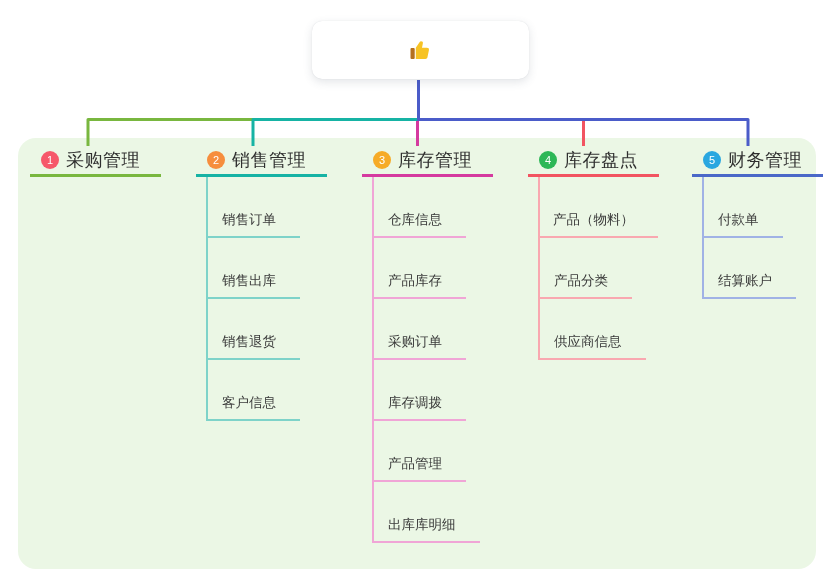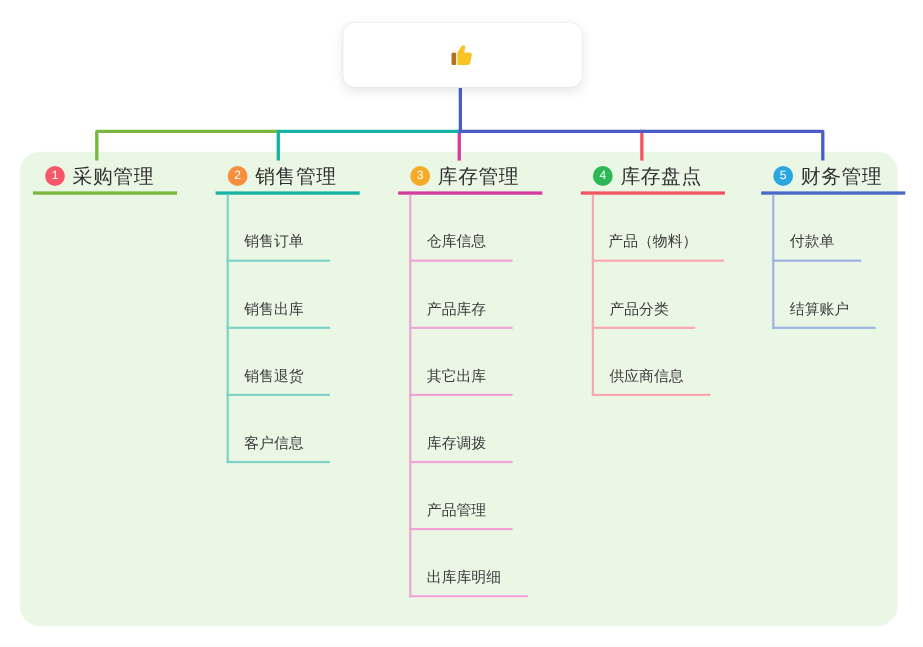--- a/index.html
+++ b/index.html
@@ -99,21 +99,21 @@
   </section>
 
   <section class="branch">
     <header class="branch-title" style="border-bottom-color: rgb(213, 58, 159);">
       <span class="badge" style="background: rgb(246, 171, 39);">3</span>
       <span class="branch-label">库存管理</span>
     </header>
     <ul class="children">
         <li style="border-left-color: rgb(240, 165, 214); border-bottom-color: rgb(240, 165, 214);">仓库信息</li>
         <li style="border-left-color: rgb(240, 165, 214); border-bottom-color: rgb(240, 165, 214);">产品库存</li>
-        <li style="border-left-color: rgb(240, 165, 214); border-bottom-color: rgb(240, 165, 214);">其它出库</li>
+        <li style="border-left-color: rgb(240, 165, 214); border-bottom-color: rgb(240, 165, 214);">采购订单</li>
         <li style="border-left-color: rgb(240, 165, 214); border-bottom-color: rgb(240, 165, 214);">库存调拨</li>
         <li style="border-left-color: rgb(240, 165, 214); border-bottom-color: rgb(240, 165, 214);">产品管理</li>
         <li style="border-left-color: rgb(240, 165, 214); border-bottom-color: rgb(240, 165, 214);">出库库明细</li>
       </ul>
   </section>
 
   <section class="branch">
     <header class="branch-title" style="border-bottom-color: rgb(242, 84, 97);">
       <span class="badge" style="background: rgb(45, 183, 87);">4</span>
       <span class="branch-label">库存盘点</span>

